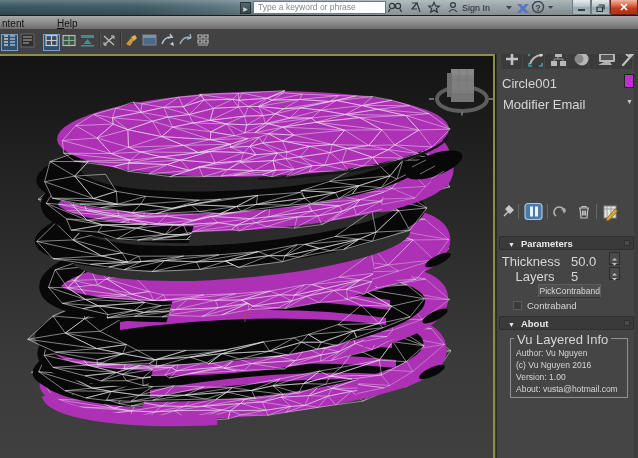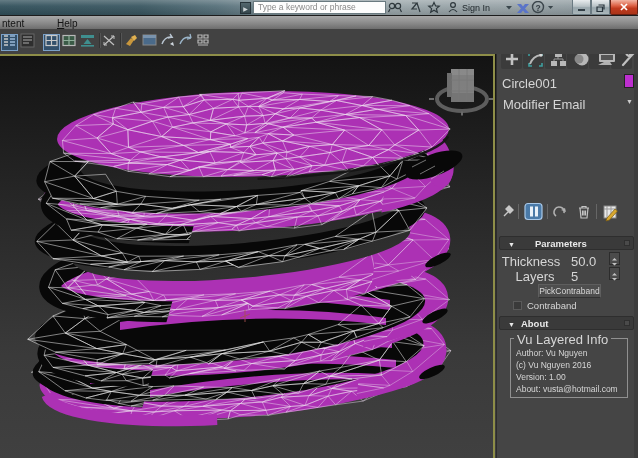--- a/index.html
+++ b/index.html
@@ -243,32 +243,32 @@
       <path d="M55 14 a5 5 0 1 1 8 -3" stroke="#b0b0b0" stroke-width="1.6" fill="none"></path>
       <path d="M60 8 l4 -2 1 4 z" fill="#b0b0b0"></path>
       <g stroke="#c4c4c4" stroke-width="1.2" fill="none">
         <path d="M79 6 h8 l-1 10 h-6 z M78 6 h10 M81 6 v-1.5 h4 V6 M81.5 8.5 v5 M83 8.5 v5 M84.5 8.5 v5"></path>
       </g>
       <rect x="95" y="2" width="1" height="15" fill="#666"></rect>
       <rect x="103" y="4" width="12" height="12" fill="#e8e8e8" stroke="#888"></rect>
       <path d="M103 7 h12 M106 4 v12 M110 4 v12" stroke="#999" stroke-width="1"></path>
       <path d="M106 16 L114 7 l2.5 2 -8 9 -3.5 1 z" fill="#d8a830" stroke="#7a5a10" stroke-width="0.7"></path>
     </svg>
-<div class="roll" style="top:188px"><span style="margin-left:8px;font-size:7px;font-weight:normal">▼</span><span style="margin-left:20px">Parameters</span><span style="position:absolute;right:3px;top:3px;width:6px;height:6px;background:#4a4a4a;border:1px solid #2f2f2f"></span></div>
+<div class="roll" style="top:188px"><span style="margin-left:8px;font-size:7px;font-weight:normal">▼</span><span style="margin-left:6px">Parameters</span><span style="position:absolute;right:3px;top:3px;width:6px;height:6px;background:#4a4a4a;border:1px solid #2f2f2f"></span></div>
 <div class="t" style="position:absolute;left:0;top:206px;width:68px;text-align:center">Thickness</div>
 <div class="t" style="position:absolute;left:74px;top:206px">50.0</div>
 <div style="position:absolute;left:112px;top:204px;width:11px;height:13px;background:#4b4b4b;border:1px solid #2c2c2c"><svg width="9" height="11" viewBox="0 0 9 11">
         <path d="M4.5 2 L7 4.5 H2 Z M4.5 9.5 L2 7 H7 Z" fill="#c2c2c2"></path>
       </svg></div>
 <div class="t" style="position:absolute;left:0;top:221px;width:76px;text-align:center">Layers</div>
 <div class="t" style="position:absolute;left:74px;top:221px">5</div>
 <div style="position:absolute;left:112px;top:219px;width:11px;height:13px;background:#4b4b4b;border:1px solid #2c2c2c"><svg width="9" height="11" viewBox="0 0 9 11">
         <path d="M4.5 2 L7 4.5 H2 Z M4.5 9.5 L2 7 H7 Z" fill="#c2c2c2"></path>
       </svg></div>
-<div style="position:absolute;left:41px;top:236px;width:63px;height:14px;background:#4e4e4e;border:1px solid #5e5e5e;border-bottom-color:#333;border-radius:0;color:#d8d8d8;font-size:8.5px;text-align:center;line-height:13px">PickContraband</div>
+<div style="position:absolute;left:41px;top:236px;width:63px;height:14px;background:#4e4e4e;border:1px solid #5e5e5e;border-bottom-color:#333;border-radius:0;color:#d8d8d8;font-size:8.5px;text-align:right;line-height:13px">PickContraband</div>
 <div style="position:absolute;left:16px;top:253px;width:9px;height:9px;background:#3a3a3a;border:1px solid #5a5a5a"></div>
 <div class="t" style="position:absolute;left:30px;top:252px;font-size:9.5px">Contraband</div>
 <div class="roll" style="top:268px"><span style="margin-left:8px;font-size:7px;font-weight:normal">▼</span><span style="margin-left:6px">About</span><span style="position:absolute;right:3px;top:3px;width:6px;height:6px;background:#4a4a4a;border:1px solid #2f2f2f"></span></div>
 <div style="position:absolute;left:13px;top:290px;width:118px;height:60px;border:1px solid #909090"></div>
 <div class="t" style="position:absolute;left:17px;top:284px;background:#454545;padding:0 3px">Vu Layered Info</div>
 <div class="t" style="position:absolute;left:19px;top:300px;font-size:8.5px">Author: Vu Nguyen</div>
 <div class="t" style="position:absolute;left:19px;top:312px;font-size:8.5px">(c) Vu Nguyen 2016</div>
 <div class="t" style="position:absolute;left:19px;top:324px;font-size:8.5px">Version: 1.00</div>
 <div class="t" style="position:absolute;left:19px;top:336px;font-size:8.5px">About: vusta@hotmail.com</div>
 </div>

